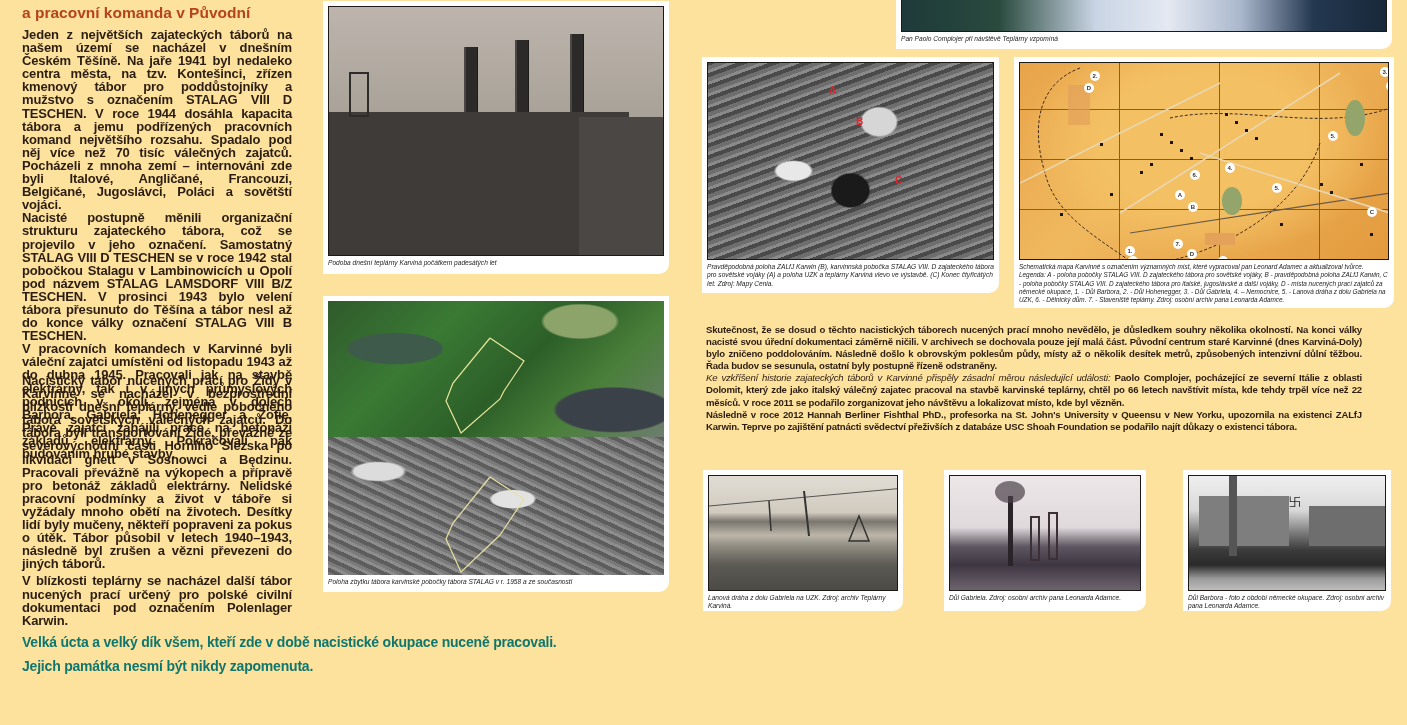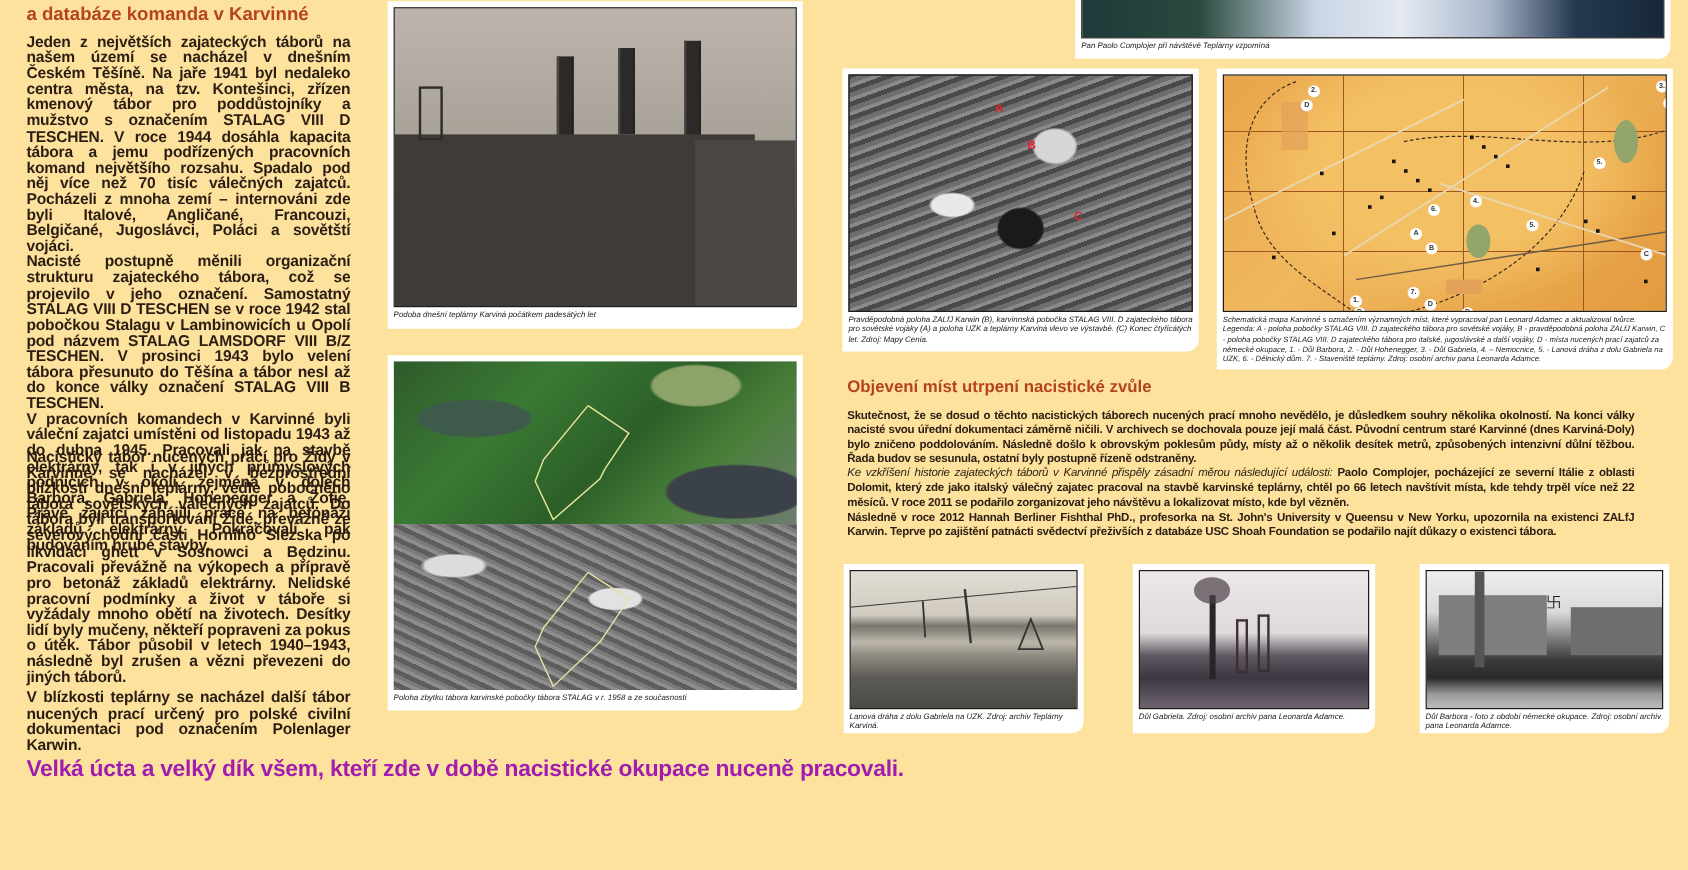--- a/index.html
+++ b/index.html
@@ -121,30 +121,30 @@
   .h2 {
     color: #b5441c; font-weight: bold; font-size: 14px; line-height: 17px;
   }
   .right-text {
     font-size: 9.6px; line-height: 12.1px; font-weight: bold;
     color: #2b1d12; text-align: justify; letter-spacing: -0.2px;
   }
   .right-text em { font-weight: normal; font-style: italic; }
 
   .footer-text {
-    color: #a21caf; font-weight: bold; font-size: 19px; line-height: 24px;
+    color: #0f766e; font-weight: bold; font-size: 14px; line-height: 24px;
     letter-spacing: -0.2px;
   }
 </style>
 </head>
 <body>
 
 <div class="abs" style="left:22px; top:4px; width:270px;">
   <div class="h1">
-    <div>a databáze komanda v Karvinné</div>
+    <div>a pracovní komanda v Původní</div>
   </div>
   <div class="body-text" style="margin-top:6px;">
     <p>Jeden z největších zajateckých táborů na našem území se nacházel v dnešním Českém Těšíně. Na jaře 1941 byl nedaleko centra města, na tzv. Kontešinci, zřízen kmenový tábor pro poddůstojníky a mužstvo s označením STALAG VIII D TESCHEN. V roce 1944 dosáhla kapacita tábora a jemu podřízených pracovních komand největšího rozsahu. Spadalo pod něj více než 70 tisíc válečných zajatců. Pocházeli z mnoha zemí – internováni zde byli Italové, Angličané, Francouzi, Belgičané, Jugoslávci, Poláci a sovětští vojáci.</p>
     <p>Nacisté postupně měnili organizační strukturu zajateckého tábora, což se projevilo v jeho označení. Samostatný STALAG VIII D TESCHEN se v roce 1942 stal pobočkou Stalagu v Lambinowicích u Opolí pod názvem STALAG LAMSDORF VIII B/Z TESCHEN. V prosinci 1943 bylo velení tábora přesunuto do Těšína a tábor nesl až do konce války označení STALAG VIII B TESCHEN.</p>
     <p>V pracovních komandech v Karvinné byli váleční zajatci umístěni od listopadu 1943 až do dubna 1945. Pracovali jak na stavbě elektrárny, tak i v jiných průmyslových podnicích v okolí, zejména v dolech Barbora, Gabriela, Hohenegger a Žofie. Právě zajatci zahájili práce na betonáži základů elektrárny. Pokračovali pak budováním hrubé stavby.</p>
   </div>
 </div>
 
 <div class="abs" style="left:22px; top:366px; width:270px;">
   <div class="body-text" style="margin-top:8px;">
@@ -242,21 +242,20 @@
     <span class="map-label" style="left:64px;top:20px;">D</span>
     <span class="map-label" style="left:366px;top:18px;">D</span>
     <span class="map-label" style="left:108px;top:193px;">D</span>
     <span class="map-label" style="left:167px;top:186px;">D</span>
     <span class="map-label" style="left:198px;top:193px;">D</span>
   </div>
   <div class="caption" style="font-size:6.4px; line-height:8.3px;">Schematická mapa Karvinné s označením významných míst, které vypracoval pan Leonard Adamec a aktualizoval tvůrce. Legenda: A - poloha pobočky STALAG VIII. D zajateckého tábora pro sovětské vojáky, B - pravděpodobná poloha ZALfJ Karwin, C - poloha pobočky STALAG VIII. D zajateckého tábora pro italské, jugoslávské a další vojáky, D - místa nucených prací zajatců za německé okupace, 1. - Důl Barbora, 2. - Důl Hohenegger, 3. - Důl Gabriela, 4. – Nemocnice, 5. - Lanová dráha z dolu Gabriela na UZK, 6. - Dělnický dům. 7. - Staveniště teplárny. Zdroj: osobní archiv pana Leonarda Adamce.</div>
 </div>
 
 <div class="abs" style="left:706px; top:314px; width:656px;">
-  <div class="h2">Objevení míst utrpení nacistické zvůle</div>
   <div class="right-text" style="margin-top:10px;">
     <p>Skutečnost, že se dosud o těchto nacistických táborech nucených prací mnoho nevědělo, je důsledkem souhry několika okolností. Na konci války nacisté svou úřední dokumentaci záměrně ničili. V archivech se dochovala pouze její malá část. Původní centrum staré Karvinné (dnes Karviná-Doly) bylo zničeno poddolováním. Následně došlo k obrovským poklesům půdy, místy až o několik desítek metrů, způsobených intenzivní důlní těžbou. Řada budov se sesunula, ostatní byly postupně řízeně odstraněny.</p>
     <p><em>Ke vzkříšení historie zajateckých táborů v Karvinné přispěly zásadní měrou následující události:</em><span> Paolo Complojer, pocházející ze severní Itálie z oblasti Dolomit, který zde jako italský válečný zajatec pracoval na stavbě karvinské teplárny, chtěl po 66 letech navštívit místa, kde tehdy trpěl více než 22 měsíců. V roce 2011 se podařilo zorganizovat jeho návštěvu a lokalizovat místo, kde byl vězněn.</span></p>
     <p>Následně v roce 2012 Hannah Berliner Fishthal PhD., profesorka na St. John's University v Queensu v New Yorku, upozornila na existenci ZALfJ Karwin. Teprve po zajištění patnácti svědectví přeživších z databáze USC Shoah Foundation se podařilo najít důkazy o existenci tábora.</p>
   </div>
 </div>
 
 <div class="frame" style="left:703px; top:470px; width:200px; height:141px;">
   <div class="photo ph-cableway" style="height:116px;">
     <svg width="196" height="116" style="position:absolute;left:0;top:0;">
@@ -284,13 +283,14 @@
     <div style="position:absolute;left:10px;top:20px;width:90px;height:50px;background:#7e7e7e;"></div>
     <div style="position:absolute;left:120px;top:30px;width:80px;height:40px;background:#6e6e6e;"></div>
     <div style="position:absolute;left:40px;top:0;width:8px;height:80px;background:#555;"></div>
     <div style="position:absolute;left:100px;top:18px;font-size:12px;color:#222;">卐</div>
   </div>
   <div class="caption">Důl Barbora - foto z období německé okupace. Zdroj: osobní archiv pana Leonarda Adamce.</div>
 </div>
 
 <div class="abs footer-text" style="left:22px; top:630px; width:1000px;">
   <div>Velká úcta a velký dík všem, kteří zde v době nacistické okupace nuceně pracovali.</div>
+  <div>Jejich památka nesmí být nikdy zapomenuta.</div>
 </div>
 
 </body></html>

